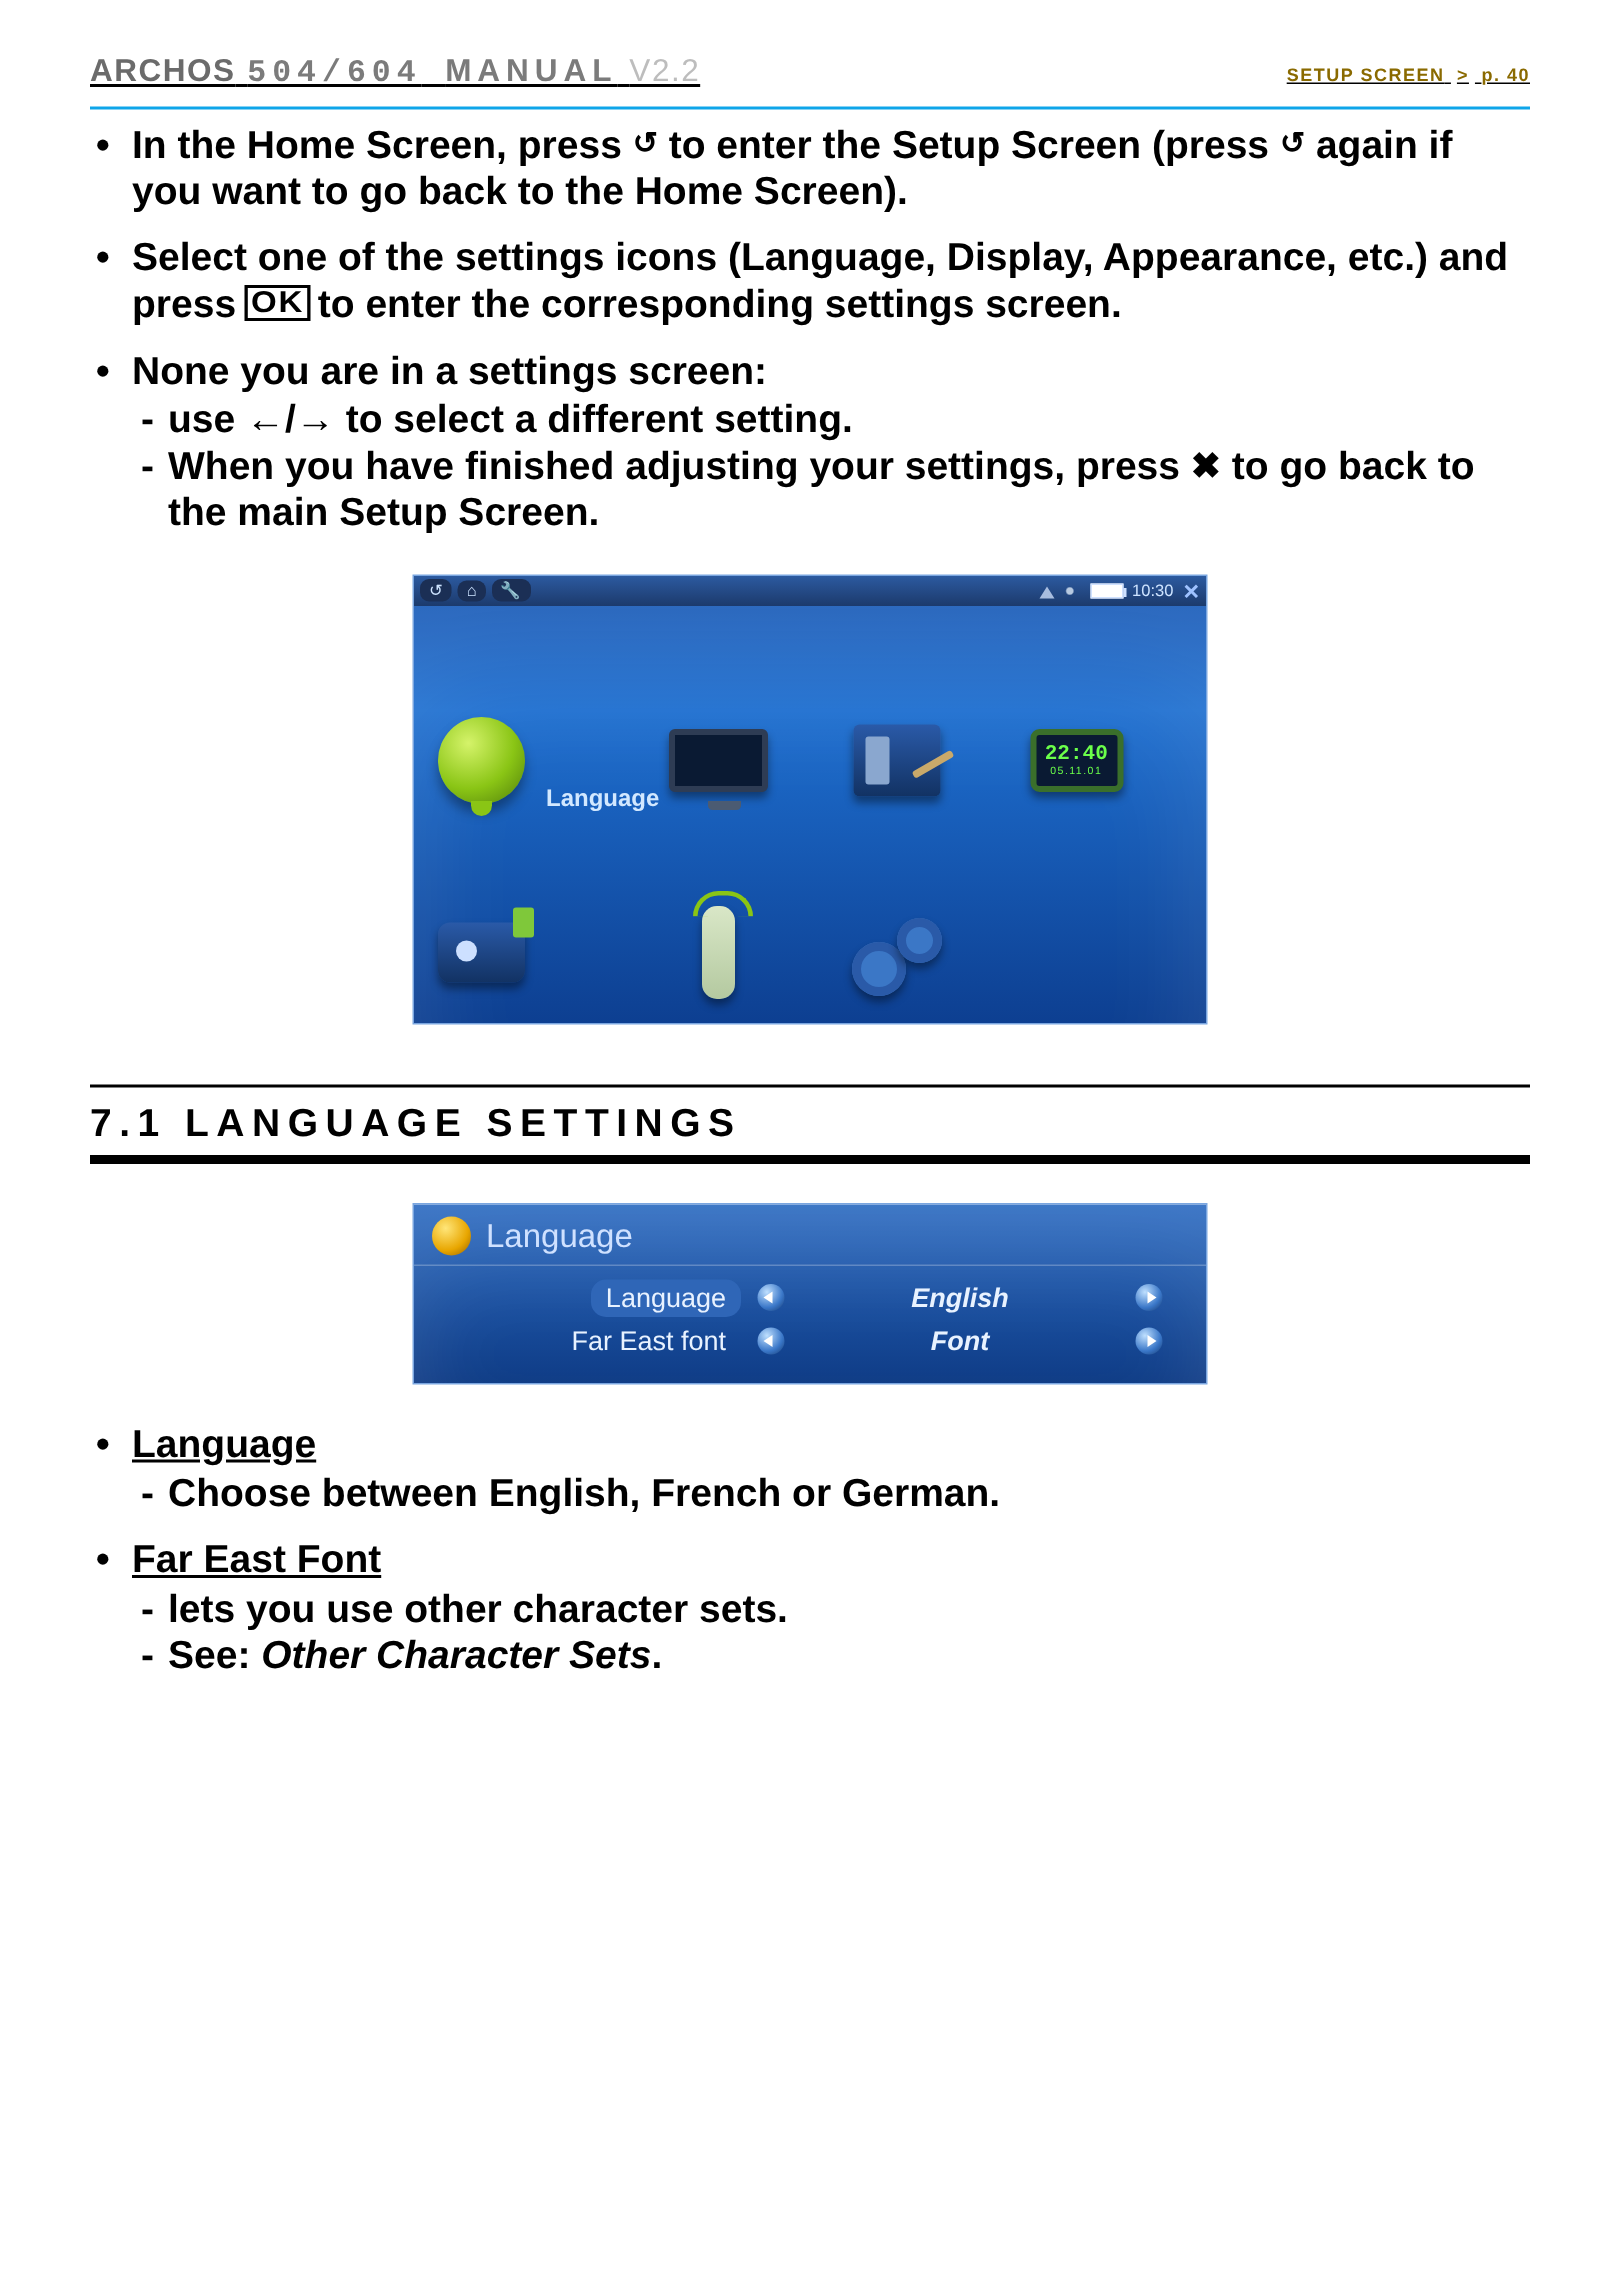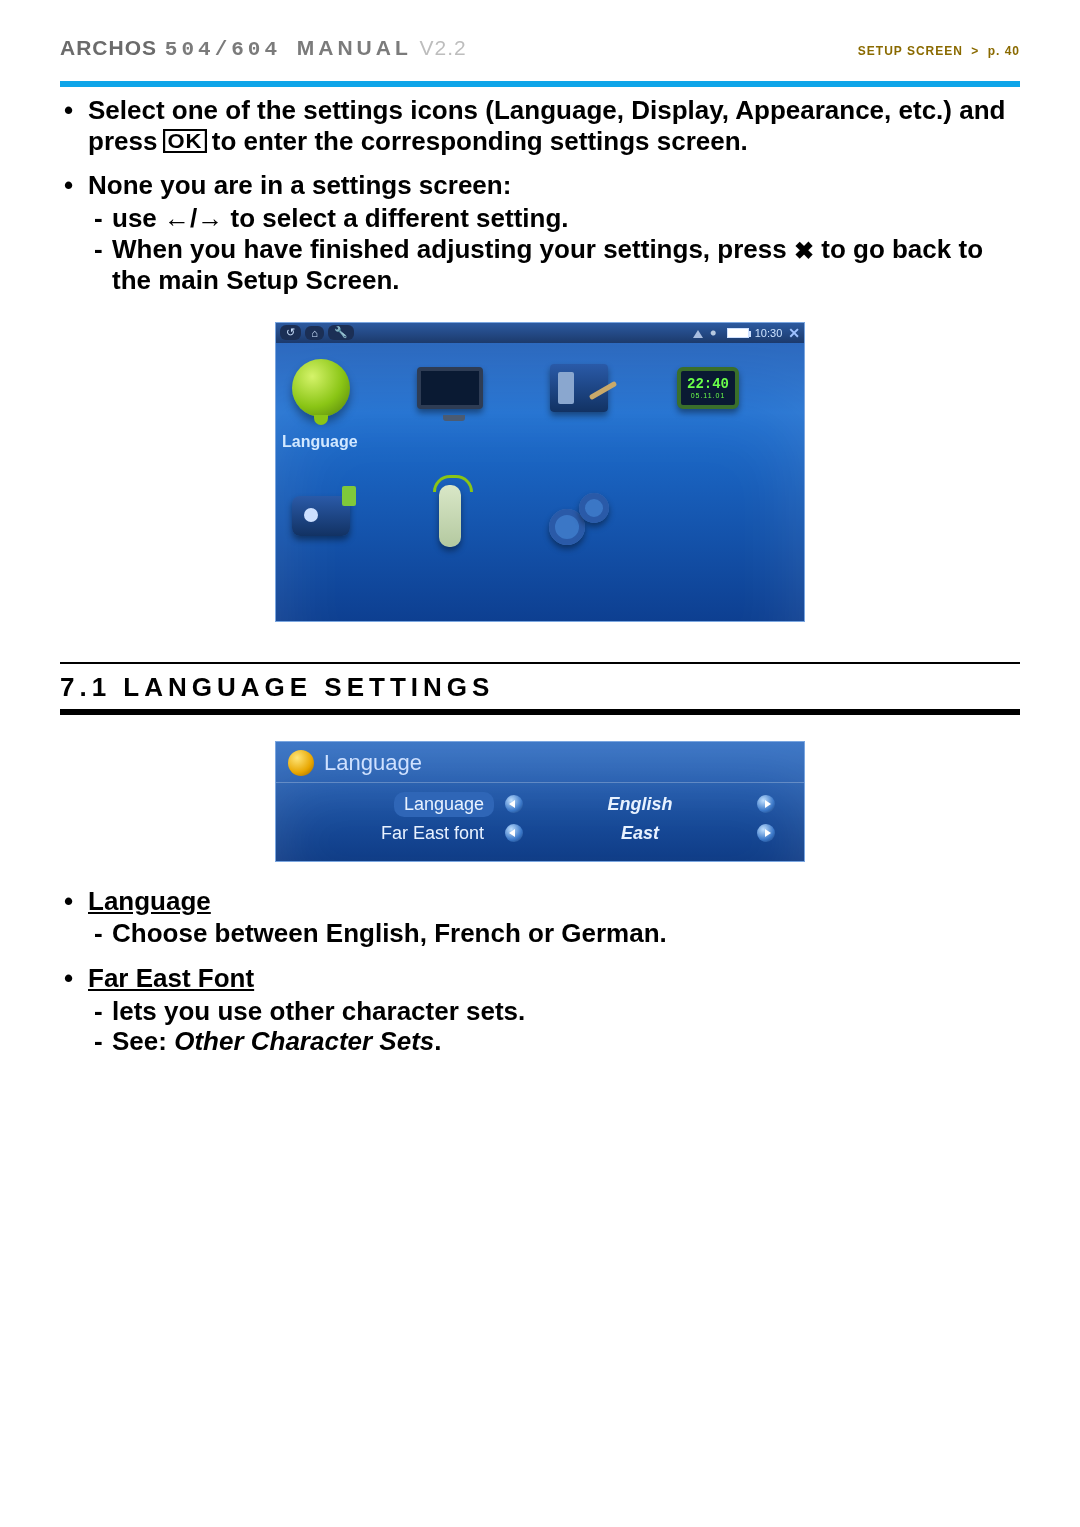--- a/index.html
+++ b/index.html
@@ -12,23 +12,24 @@
     padding: 36px 60px 60px 60px;
     position: relative;
     background: #fff;
   }
 
   
   .hdr {
     display: flex;
     justify-content: space-between;
     align-items: baseline;
-    border-bottom: 6px solid #0ea5e9;
-    padding-bottom: 20px;
+    border-bottom: 2px solid #0ea5e9;
+    padding-bottom: 10px;
     margin-bottom: 8px;
+    text-decoration: underline;
   }
   .hdr-left {
     font-family: Arial, Helvetica, sans-serif;
     font-weight: 700;
     font-size: 21px;
     color: #7b7b7b;
     letter-spacing: 2px;
   }
   .hdr-left .brand { color:#6b6b6b; letter-spacing: 1px; }
   .hdr-left .models { letter-spacing: 4px; font-family: "Courier New", monospace; font-weight: 700; }
@@ -110,21 +111,21 @@
   .setup-top .pill { background:#1b2f55; border-radius:6px; padding:1px 6px; display:inline-flex; align-items:center; gap:3px;}
   .setup-top .right { display:flex; gap:6px; align-items:center; }
   .mini-icon { display:inline-block; width:12px; height:12px; }
   .spk { background: radial-gradient(circle at 35% 50%, #b7c9e0 2px, transparent 3px); }
   .hp { width:0;height:0;border-left:5px solid transparent;border-right:5px solid transparent;border-bottom:8px solid #a8bddf; transform: translateY(1px);}
   .batt { width:22px;height:10px;border:1px solid #cfe1ff; position:relative; background:#fff;}
   .batt::after{content:"";position:absolute;right:-3px;top:2px;width:2px;height:6px;background:#cfe1ff;}
   .closeX { color:#9fc2ff; font-weight:900; font-size:14px; }
 
   .setup-grid { display:grid; grid-template-columns: repeat(4,1fr); grid-template-rows: 128px 128px; gap:0; padding: 10px 6px 0 6px;}
-  .setup-cell { display:flex; flex-direction:column; align-items:flex-start; justify-content:flex-start; gap:4px; }
+  .setup-cell { display:flex; flex-direction:row; align-items:flex-end; justify-content:flex-start; gap:4px; }
   .setup-cell .ico { width:78px; height:70px; display:flex; align-items:center; justify-content:center; }
   .setup-cell .lbl { color:#d2e8ff; font-size:16px; font-weight:700; margin-top:6px; }
   .row2 .lbl { visibility:hidden; }
 
   
   .globe { width:58px;height:58px;border-radius:50%;background:radial-gradient(circle at 35% 30%,#d5f36a,#8ac515 55%,#4f7c0a);box-shadow:0 6px 8px rgba(0,0,0,.35);position:relative;}
   .globe::after{content:"";position:absolute;left:22px;top:56px;width:14px;height:10px;background:#8ac515;border-radius:0 0 8px 8px;}
   .monitor{ width:66px;height:42px;background:#0a1a33;border:4px solid #2e3c54;border-radius:4px;position:relative;box-shadow:0 4px 6px rgba(0,0,0,.4);}
   .monitor::after{content:"";position:absolute;left:22px;top:44px;width:22px;height:6px;background:#4b5b72;border-radius:0 0 3px 3px;}
   .appearance{ width:58px;height:48px;background:linear-gradient(180deg,#2a5aa8,#123263);border-radius:4px;position:relative;box-shadow:0 4px 6px rgba(0,0,0,.4);}
@@ -180,20 +181,27 @@
     <div class="hdr-right">
       <span>SETUP SCREEN</span>
       <span class="arrow">&gt;</span>
       <span>p. 40</span>
     </div>
   </div>
 
 
   <ul class="top">
     <li>
+      <span>In the Home Screen, press </span>
+      <span class="inline-icon">↺</span>
+      <span> to enter the Setup Screen (press </span>
+      <span class="inline-icon">↺</span>
+      <span> again if you want to go back to the Home Screen).</span>
+    </li>
+    <li>
       <span>Select one of the settings icons (Language, Display, Appearance, etc.) and press </span>
       <span class="inline-ok">OK</span>
       <span> to enter the corresponding settings screen.</span>
     </li>
     <li>
       <span>None you are in a settings screen:</span>
       <ul class="sub">
         <li>use ←/→ to select a different setting.</li>
         <li>
           <span>When you have finished adjusting your settings, press </span>
@@ -284,21 +292,21 @@
     <div class="lang-rows">
       <div class="lang-row sel">
         <span class="lab">Language</span>
         <span class="orb left"></span>
         <span class="val">English</span>
         <span class="orb right"></span>
       </div>
       <div class="lang-row">
         <span class="lab">Far East font</span>
         <span class="orb left"></span>
-        <span class="val">East</span>
+        <span class="val">Font</span>
         <span class="orb right"></span>
       </div>
     </div>
   </div>
 
   <div class="lang-section">
     <ul class="top">
       <li>
         <span class="u">Language</span>
         <ul class="sub">

